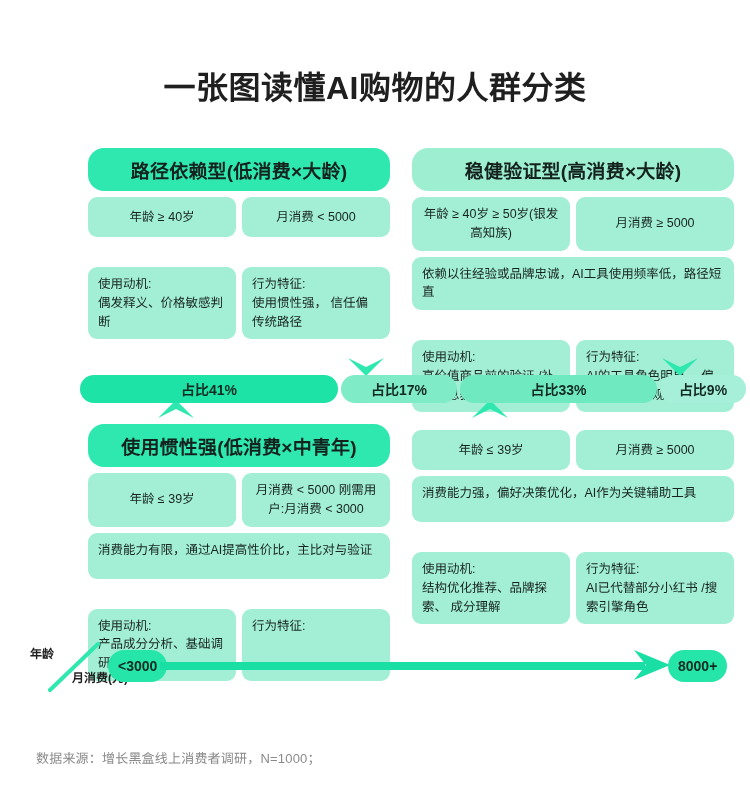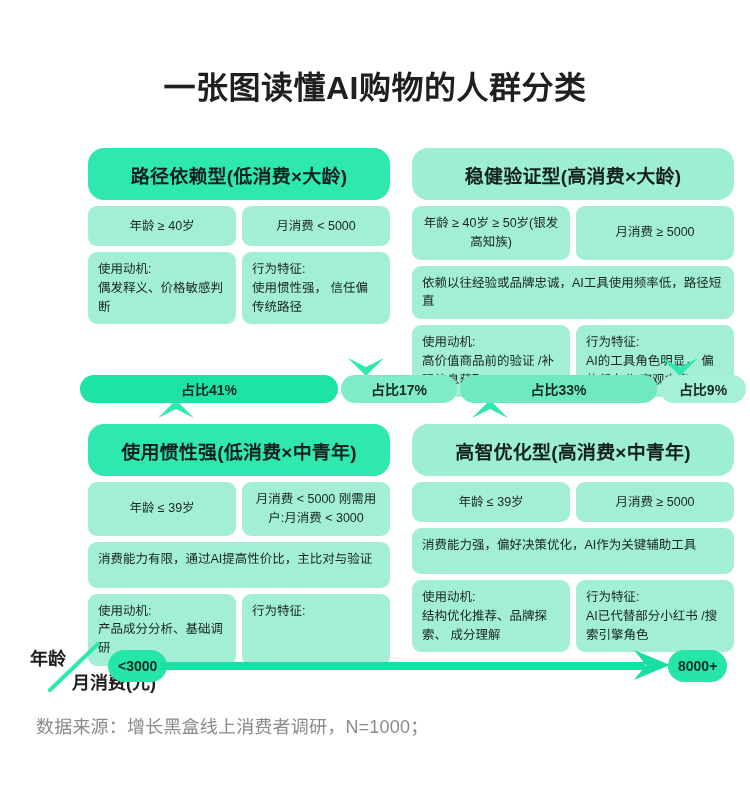--- a/index.html
+++ b/index.html
@@ -67,21 +67,21 @@
   .quad { position: absolute; width: 300px; }
   .quad.left  { left: 88px; }
   .quad.right { left: 412px; }
   .quad.top   { top: 148px; }
   .quad.bot   { top: 424px; }
 
   .quad.left.top, .quad.left.bot { width: 302px; }
   .quad.right.top, .quad.right.bot { width: 322px; }
 
   .quad-header {
-    height: 52px;
+    height: 43px;
     border-radius: 16px;
     display: flex; align-items: center; justify-content: center;
     font-size: 19px; font-weight: bold;
     color: #14221e;
     letter-spacing: 0.2px;
   }
   .hdr-strong { background: #2FE8B0; }
   .hdr-soft   { background: #9EEFD2; }
 
   .row { display: flex; gap: 6px; margin-top: 6px; }
@@ -90,41 +90,41 @@
     background: #A3EFD6;
     border-radius: 9px;
     padding: 8px 10px;
     font-size: 12.5px;
     line-height: 1.5;
     color: #17241f;
     flex: 1;
   }
   .cell.centered { display: flex; flex-direction: column; align-items: center; justify-content: center; text-align: center; }
   .cell.full { width: 100%; }
-  .cell.tall { min-height: 62px; }
+  .cell.tall { min-height: 62px; margin-top: 24px; }
   .cell.wide-stat { min-height: 40px; }
   .cell.desc { min-height: 46px; }
 
   .cell .lbl { display: block; }
 
   
   .pct-bar { position: absolute; top: 375px; left: 0; width: 748px; height: 28px; }
   .pct-seg {
     position: absolute; top: 0; height: 28px;
     border-radius: 14px;
     display: flex; align-items: center; justify-content: center;
     font-size: 14px; font-weight: bold; color: #132a23;
   }
 
   
   .chev { position: absolute; }
 
   
   .x-axis { position: absolute; left: 0; top: 640px; width: 750px; height: 56px; }
-  .x-labels { position: absolute; left: 24px; top: 2px; width: 180px; height: 50px; font-size: 18px; font-weight: bold; color: #1f1f1f; }
+  .x-labels { position: absolute; left: 24px; top: 2px; width: 180px; height: 50px; font-size: 12px; font-weight: bold; color: #1f1f1f; }
   .x-labels .age { position: absolute; left: 6px; top: 2px; }
   .x-labels .spend { position: absolute; left: 48px; top: 26px; }
   .slash { position: absolute; left: 22px; top: 0px; width: 60px; height: 52px; }
 
   .x-pill {
     position: absolute; top: 10px;
     height: 32px; border-radius: 16px;
     background: #25E6A8;
     color: #0e2b22;
     font-size: 14px; font-weight: bold;
@@ -137,22 +137,22 @@
   .x-line {
     position: absolute; left: 160px; top: 22px;
     width: 485px; height: 8px;
     background: #1ADFA4;
   }
   .x-arrowhead { position: absolute; left: 632px; top: 8px; width: 40px; height: 34px; }
 
   
   .footer {
     position: absolute;
-    left: 36px; top: 712px;
-    font-size: 18px;
+    left: 36px; top: 748px;
+    font-size: 13px;
     color: #8a8a8a;
     letter-spacing: 0.2px;
   }
 </style>
 </head>
 <body>
 
 <div class="canvas">
 
   <div class="page-title">一张图读懂AI购物的人群分类</div>
@@ -236,21 +236,20 @@
         <span class="lbl">使用动机:</span>
         <span class="lbl">产品成分分析、基础调研</span>
       </div>
       <div class="cell tall">
         <span class="lbl">行为特征:</span>
       </div>
     </div>
   </div>
 
   <div class="quad right bot">
-    <div class="quad-header hdr-soft">高智优化型(高消费×中青年)</div>
     <div class="row">
       <div class="cell centered wide-stat">年龄 ≤ 39岁</div>
       <div class="cell centered wide-stat">月消费 ≥ 5000</div>
     </div>
     <div class="row">
       <div class="cell full desc">消费能力强，偏好决策优化，AI作为关键辅助工具</div>
     </div>
     <div class="row">
       <div class="cell tall">
         <span class="lbl">使用动机:</span>

